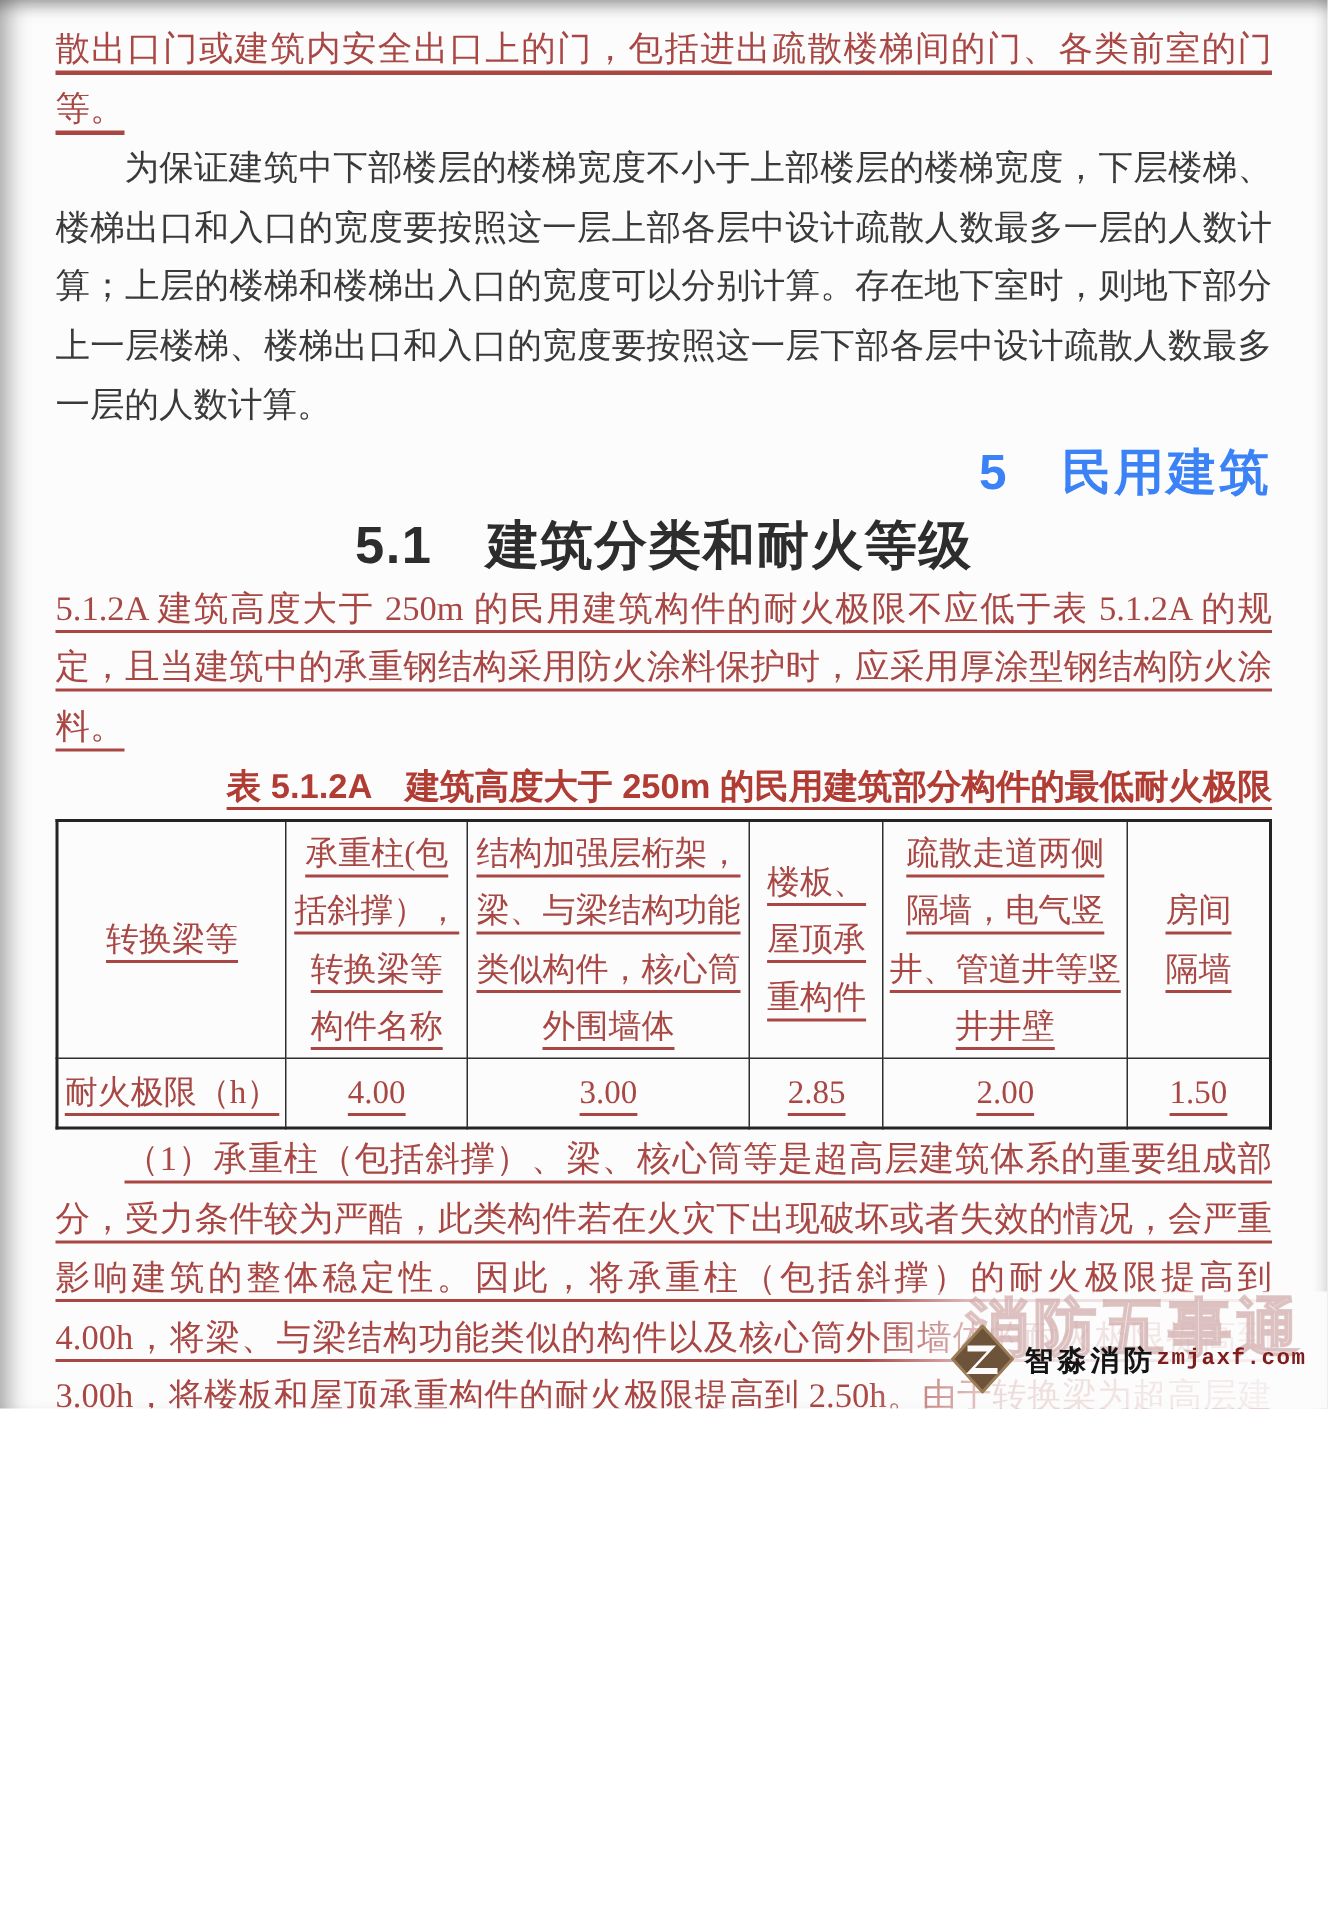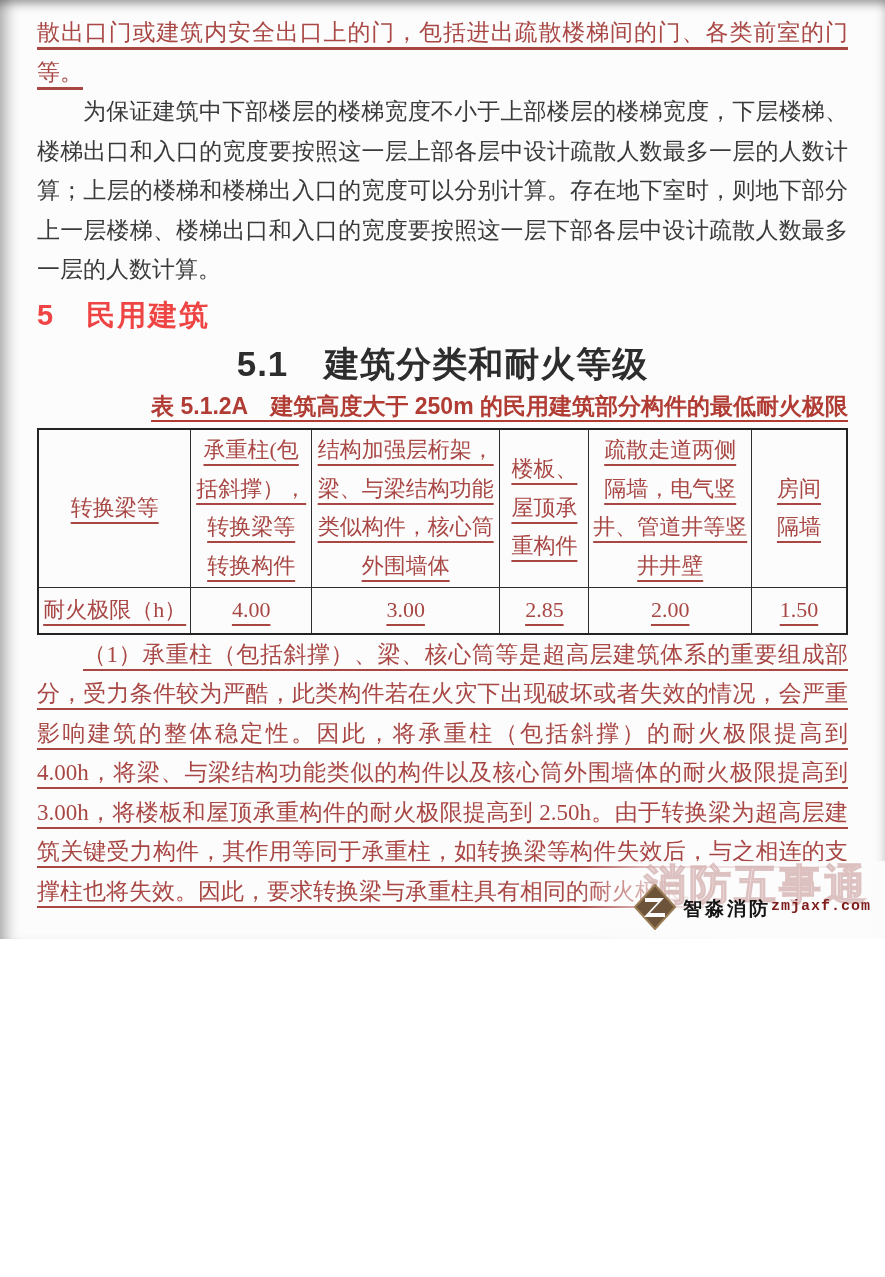--- a/index.html
+++ b/index.html
@@ -31,22 +31,22 @@
     text-underline-offset:7px;
   }
   .u-thick{
     text-decoration:underline;
     text-decoration-thickness:2.6px;
     text-underline-offset:7px;
   }
   .indent{text-indent:2em;}
   .hei{font-family:"Liberation Sans","DejaVu Sans",sans-serif;font-weight:bold;}
   .h1{
-    font-size:29px;line-height:44px;margin-top:3px;
-    text-align:left;color:#ef4444;letter-spacing:2px;
+    font-size:33px;line-height:44px;margin-top:3px;
+    text-align:right;color:#3b82f6;letter-spacing:2px;
   }
   .h2{
     font-size:35px;line-height:44px;margin-top:5px;
     text-align:center;color:#2d2d2d;letter-spacing:1px;
   }
   .caption{
     font-size:23px;line-height:34px;margin-top:3px;
     text-align:right;color:#b13c34;
     text-decoration:underline;text-decoration-thickness:1.6px;text-underline-offset:6px;
   }
@@ -112,39 +112,40 @@
 <div class="page">
 
   <p class="body-text red u-thick">散出口门或建筑内安全出口上的门，包括进出疏散楼梯间的门、各类前室的门等。</p>
 
   <p class="body-text indent">为保证建筑中下部楼层的楼梯宽度不小于上部楼层的楼梯宽度，下层楼梯、楼梯出口和入口的宽度要按照这一层上部各层中设计疏散人数最多一层的人数计算；上层的楼梯和楼梯出入口的宽度可以分别计算。存在地下室时，则地下部分上一层楼梯、楼梯出口和入口的宽度要按照这一层下部各层中设计疏散人数最多一层的人数计算。</p>
 
   <div class="hei h1">5　民用建筑</div>
 
   <div class="hei h2">5.1　建筑分类和耐火等级</div>
 
+  <p class="body-text red u">5.1.2A 建筑高度大于 250m 的民用建筑构件的耐火极限不应低于表 5.1.2A 的规定，且当建筑中的承重钢结构采用防火涂料保护时，应采用厚涂型钢结构防火涂料。</p>
 
   <div class="hei caption">表 5.1.2A　建筑高度大于 250m 的民用建筑部分构件的最低耐火极限</div>
 
   <table class="fire">
     <colgroup>
       <col style="width:18.9%">
       <col style="width:14.9%">
       <col style="width:23.3%">
       <col style="width:11.0%">
       <col style="width:20.1%">
       <col style="width:11.8%">
     </colgroup>
     <tbody>
       <tr class="hdr">
         <td class="u">转换梁等</td>
         <td class="u">承重柱(包
 括斜撑），
 转换梁等
-转换构件</td>
+构件名称</td>
         <td class="u">结构加强层桁架，
 梁、与梁结构功能
 类似构件，核心筒
 外围墙体</td>
         <td class="u">楼板、
 屋顶承
 重构件</td>
         <td class="u">疏散走道两侧
 隔墙，电气竖
 井、管道井等竖

